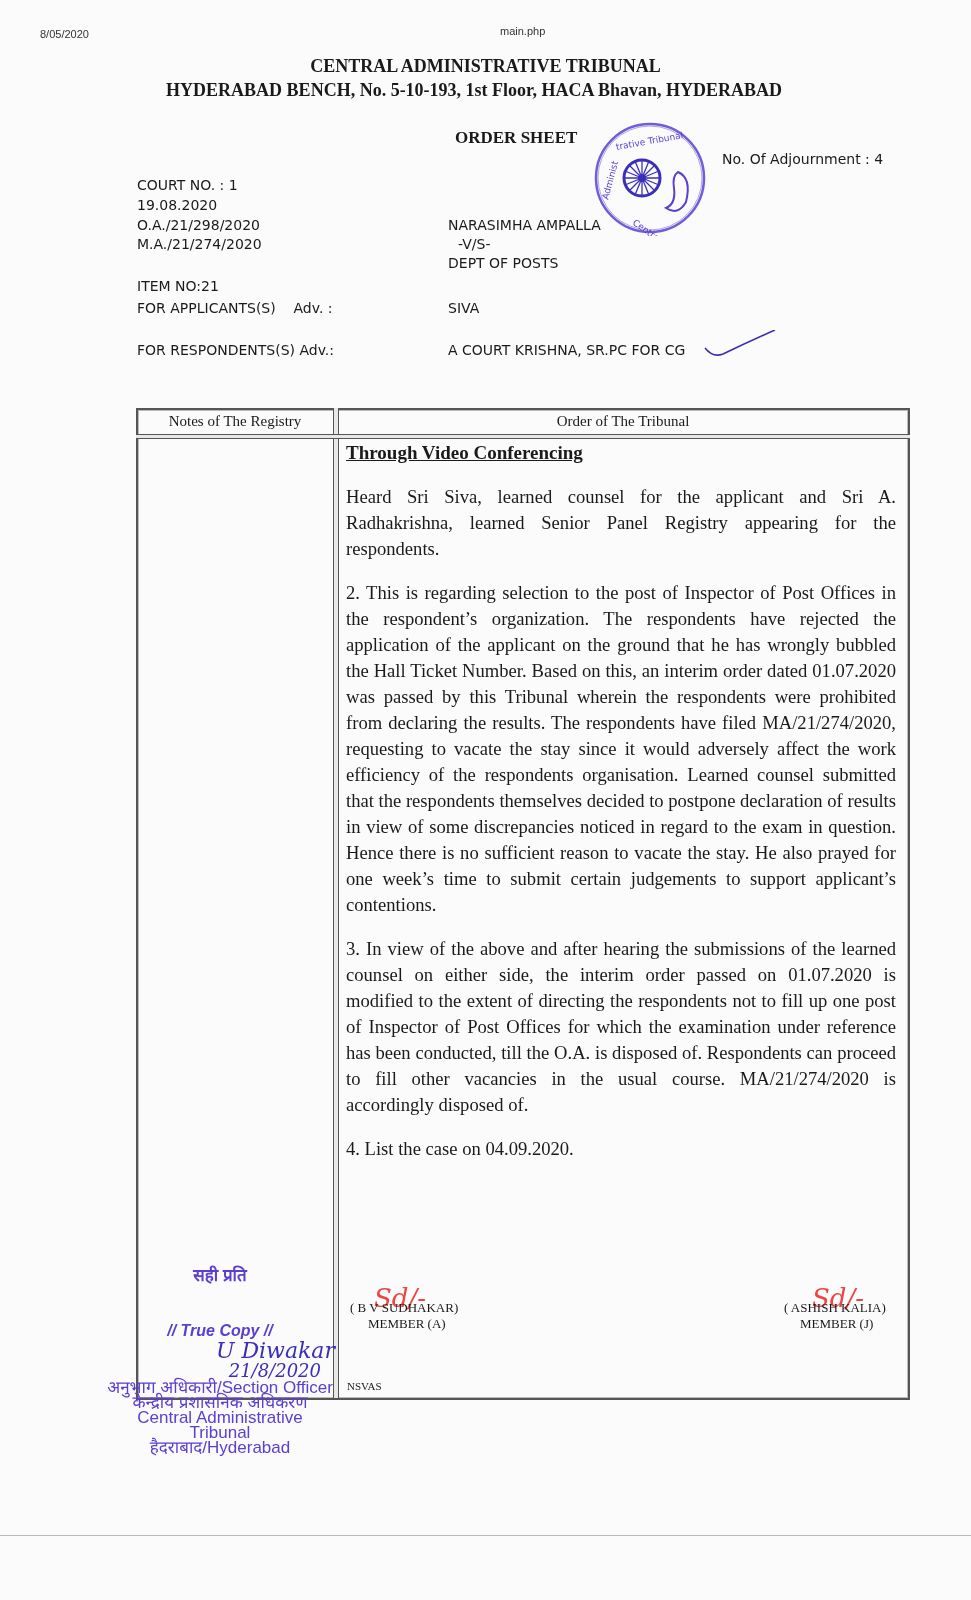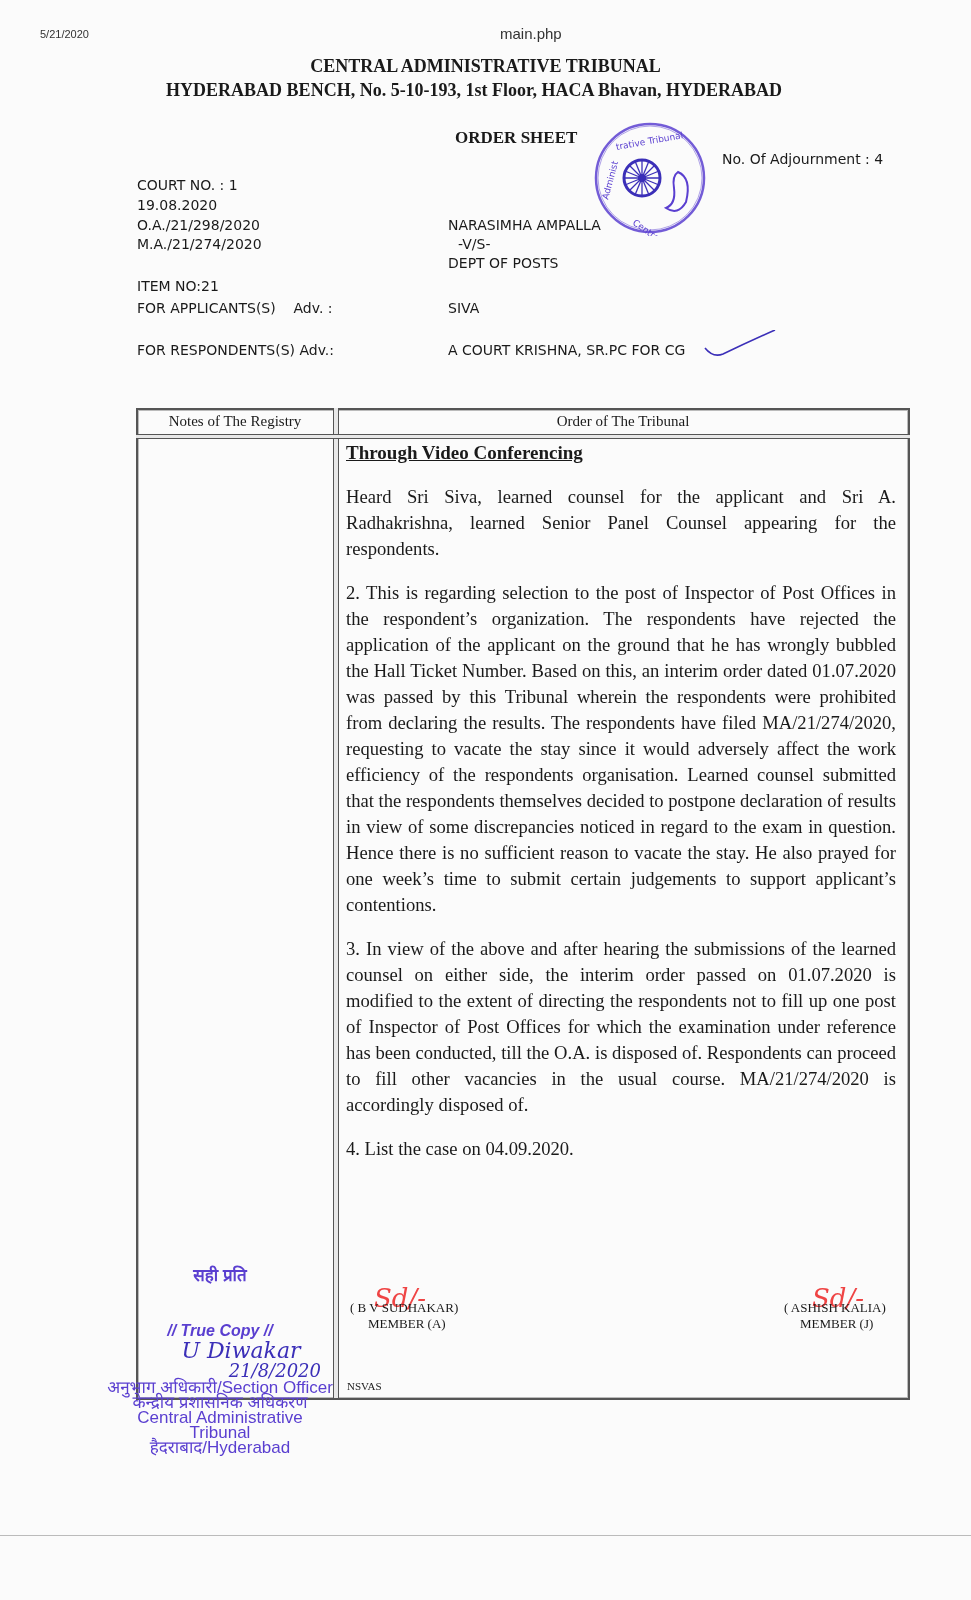--- a/index.html
+++ b/index.html
@@ -6,21 +6,21 @@
   body {
     width: 971px; height: 1600px; position: relative; overflow: hidden;
     background: #fbfbfb;
     font-family: "Liberation Serif", serif;
     color: #1a1a1a;
   }
   .abs { position: absolute; }
   .sans { font-family: "Liberation Sans", sans-serif; }
   .verdana { font-family: "DejaVu Sans", sans-serif; }
   .print-date { left: 40px; top: 28px; font-size: 11px; color: #333; }
-  .print-file { left: 500px; top: 25px; font-size: 15px; color: #333; }
+  .print-file { left: 500px; top: 25px; font-size: 11px; color: #333; }
   .title1 { left: 0; width: 971px; top: 56px; text-align: center; font-size: 18px; font-weight: bold; }
   .title2 { left: 0; width: 782px; top: 80px; text-align: right; font-size: 18px; font-weight: bold; }
   .order-sheet { left: 455px; top: 128px; font-size: 17px; font-weight: bold; }
   .adjourn { left: 722px; top: 151px; font-size: 14px; }
   .meta-left { left: 137px; font-size: 14px; }
   .meta-right { left: 448px; font-size: 14px; }
 
   .stamp { left: 592px; top: 120px; width: 122px; height: 116px; }
 
   .table-outer {
@@ -46,21 +46,21 @@
   .tc-en { font-size: 16px; font-style: italic; font-weight: bold; margin-top: 36px; }
   .tc-sign { font-family: "DejaVu Serif", serif; font-style: italic; font-size: 22px; color: #3b2fb8; }
   .tc-line { font-size: 17px; line-height: 15px; }
 
   .bottom-rule { left: 0; top: 1535px; width: 971px; height: 1px; background: #bbb; }
   .tick { left: 703px; top: 330px; }
 </style>
 </head>
 <body>
 
-<div class="abs print-date sans">5/21/2020</div>
+<div class="abs print-date sans">8/05/2020</div>
 <div class="abs print-file sans">main.php</div>
 
 <div class="abs title1">CENTRAL ADMINISTRATIVE TRIBUNAL</div>
 <div class="abs title2">HYDERABAD BENCH,  No. 5-10-193, 1st Floor, HACA Bhavan, HYDERABAD</div>
 <div class="abs order-sheet">ORDER SHEET</div>
 
 <div class="abs stamp">
   <svg width="122" height="116" viewBox="0 0 122 116">
     <circle cx="58" cy="58" r="54" fill="none" stroke="#5a3fd0" stroke-width="2.5" opacity="0.85"></circle>
     <circle cx="58" cy="58" r="52" fill="none" stroke="#5a3fd0" stroke-width="0.8" opacity="0.6"></circle>
@@ -106,42 +106,42 @@
 </div>
 
 <div class="abs table-outer"></div>
 <div class="abs col-divider"></div>
 <div class="abs row-divider"></div>
 <div class="abs hdr-left">Notes of The Registry</div>
 <div class="abs hdr-right">Order of The Tribunal</div>
 
 <div class="abs order-body">
   <h3>Through Video Conferencing</h3>
-  <p>Heard Sri Siva, learned counsel for the applicant and Sri A. Radhakrishna, learned Senior Panel Counsel appearing for the respondents.</p>
+  <p>Heard Sri Siva, learned counsel for the applicant and Sri A. Radhakrishna, learned Senior Panel Registry appearing for the respondents.</p>
   <p>2.  This is regarding selection to the post of Inspector of Post Offices in the respondent’s organization. The respondents have rejected the application of the applicant on the ground that he has wrongly bubbled the Hall Ticket Number.  Based on this, an interim order  dated 01.07.2020 was passed by this Tribunal wherein the respondents were prohibited from declaring the results.  The respondents have filed MA/21/274/2020, requesting to vacate the stay since it would adversely affect the work efficiency of the respondents organisation. Learned counsel submitted that the respondents themselves decided to postpone declaration of results in view of some discrepancies noticed in regard to the exam in question. Hence there is no sufficient reason to vacate the stay. He also prayed for one week’s time to submit certain judgements to support applicant’s contentions.</p>
   <p>3.  In view of the above and after hearing the submissions of the learned counsel on either side, the interim order passed on 01.07.2020 is modified to the extent of directing the respondents not to fill up one post  of Inspector of Post Offices for which the examination under reference has been conducted, till the O.A. is disposed of. Respondents can proceed to fill other vacancies in the usual course. MA/21/274/2020 is accordingly disposed of.</p>
   <p>4.  List the case on 04.09.2020.</p>
 </div>
 
 <div class="abs sig-left">
   <div class="sig-mark" style="margin-left:24px; margin-bottom:-6px">Sd/-</div>
   <div>( B V SUDHAKAR)</div>
   <div style="padding-left:18px">MEMBER (A)</div>
 </div>
 <div class="abs sig-right">
   <div class="sig-mark" style="margin-left:28px; margin-bottom:-6px">Sd/-</div>
   <div>( ASHISH KALIA)</div>
   <div style="padding-left:16px">MEMBER (J)</div>
 </div>
 <div class="abs nsvas">NSVAS</div>
 
 <div class="abs true-copy">
   <div class="tc-hindi">सही प्रति</div>
   <div class="tc-en">// True Copy //</div>
-  <div class="tc-sign" style="text-align:center; padding-left:42px; line-height:22px">U Diwakar</div>
+  <div class="tc-sign" style="text-align:right; padding-left:42px; line-height:22px">U Diwakar</div>
   <div class="tc-sign" style="text-align:right; padding-right:14px; font-size:18px; line-height:18px">21/8/2020</div>
   <div class="tc-line">अनुभाग अधिकारी/Section Officer</div>
   <div class="tc-line">केन्द्रीय प्रशासनिक अधिकरण</div>
   <div class="tc-line">Central Administrative Tribunal</div>
   <div class="tc-line">हैदराबाद/Hyderabad</div>
 </div>
 
 <div class="abs bottom-rule"></div>
 
 </body></html>

